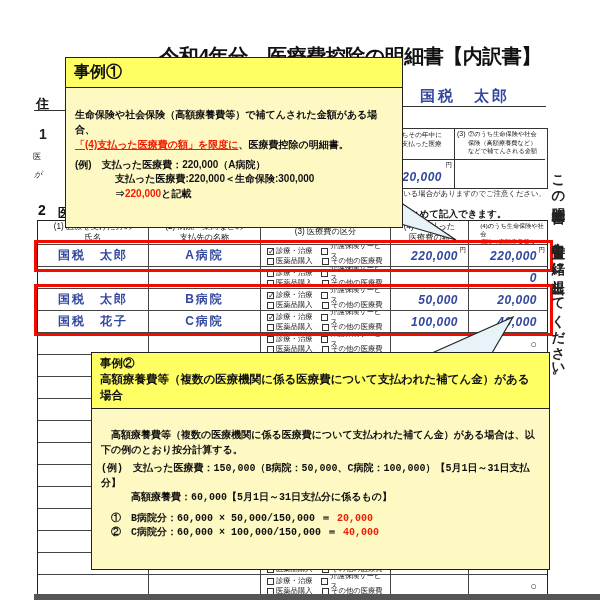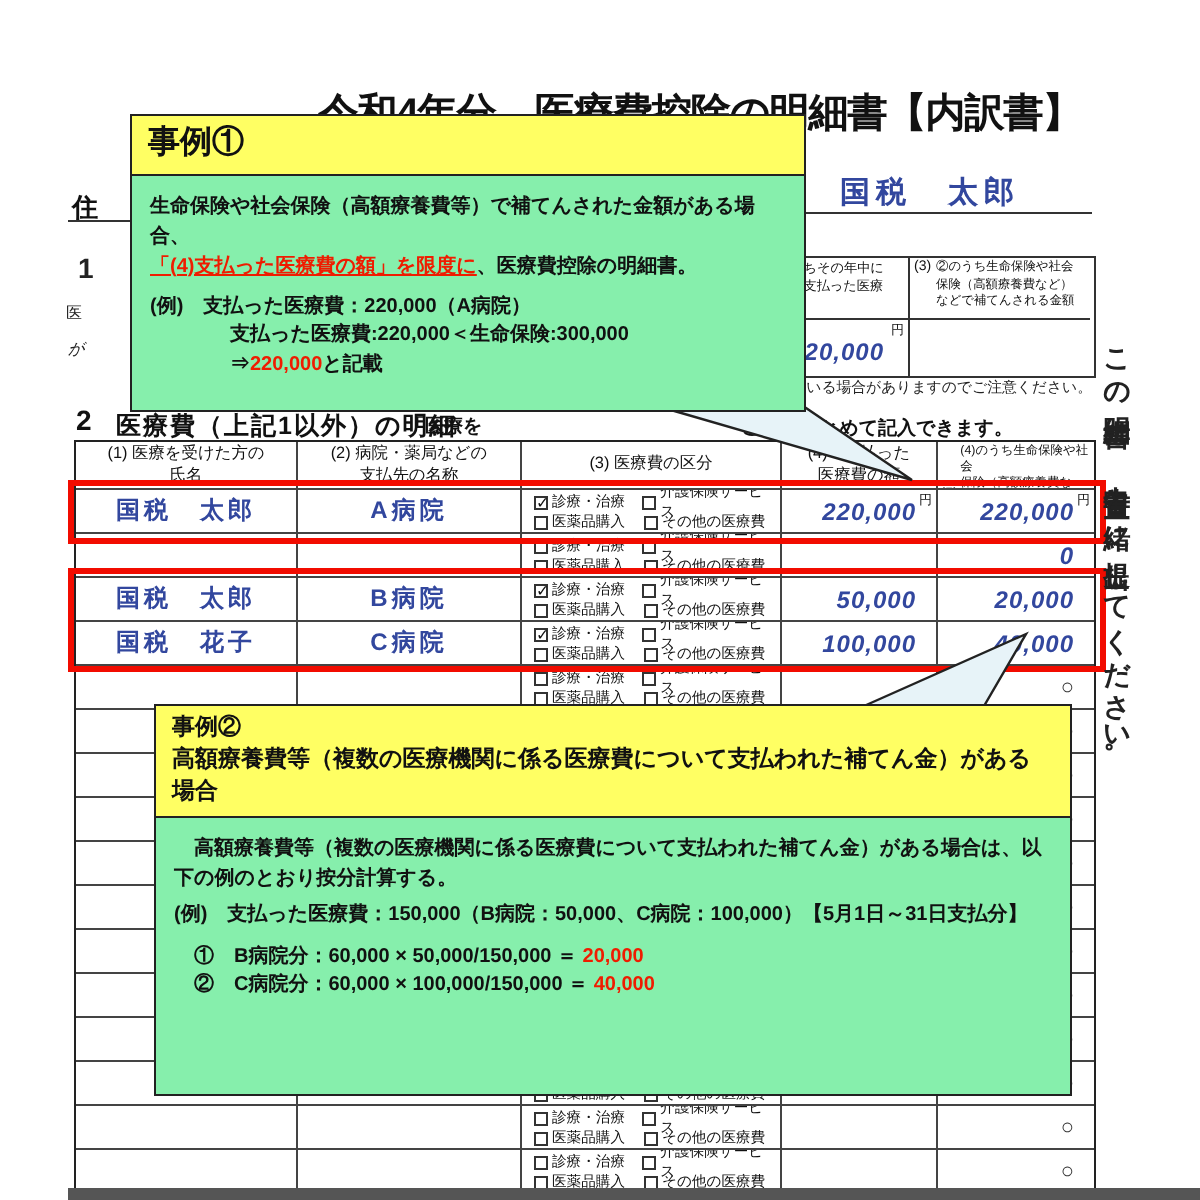--- a/index.html
+++ b/index.html
@@ -58,21 +58,21 @@
   .cbx{display:inline-block;width:7px;height:7px;border:1px solid #333;margin-right:2px;
        font-size:8px;line-height:6px;text-align:center;color:#111;flex:0 0 auto;box-sizing:border-box;}
   .cblab1{width:46px;}
   .amtcell{display:flex;align-items:center;justify-content:flex-end;padding-right:10px;}
   .circle-mark{font-style:normal;font-weight:normal;color:#333;font-size:11px;letter-spacing:0;}
   
   .hl{border:3px solid #f20c00;z-index:30;pointer-events:none;}
   
   .callout{border:1.5px solid #222;z-index:50;box-sizing:border-box;}
   .co-head{background:#ffff63;border-bottom:1.5px solid #222;padding:3px 8px 4px 8px;font-weight:bold;color:#111;}
-  .co-body{background:#86efac;padding:8px 9px;font-weight:bold;color:#111;}
+  .co-body{background:#fef9c3;padding:19px 9px;font-weight:bold;color:#111;}
   .co1-head-line{font-size:16px;line-height:1.35;}
   .co2-head-line{font-size:11.5px;line-height:1.4;}
   .co-p{font-size:10px;line-height:1.5;}
   .co-ex{font-size:10px;line-height:1.45;white-space:pre-wrap;}
   .red{color:#ef1c00;}
   .red-u{color:#ef1c00;text-decoration:underline;}
   .gap6{height:6px;} .gap4{height:4px;}
   svg.tails{left:0;top:0;z-index:40;pointer-events:none;}
 </style>
 </head>
@@ -586,28 +586,29 @@
         <span>生命保険や社会保険（高額療養費等）で補てんされた金額がある場合、</span><br>
         <span class="red-u">「(4)支払った医療費の額」を限度に</span><span>、医療費控除の明細書。</span>
       </div>
       <div class="gap6"></div>
       <div class="co-ex">(例)　支払った医療費：220,000（A病院）</div>
       <div class="co-ex">　　　　支払った医療費:220,000＜生命保険:300,000</div>
       <div class="co-ex"><span>　　　　⇒</span><span class="red">220,000</span><span>と記載</span></div>
     </div>
   </div>
 
-  <div class="abs callout" style="left:77px;top:352px;width:459px;">
+  <div class="abs callout" style="left:91px;top:352px;width:459px;font-family:Liberation Mono, monospace;">
     <div class="co-head">
       <div class="co2-head-line">事例②</div>
       <div class="co2-head-line">高額療養費等（複数の医療機関に係る医療費について支払われた補てん金）がある場合</div>
     </div>
     <div class="co-body" style="height:122px;">
       <div class="co-p">　高額療養費等（複数の医療機関に係る医療費について支払われた補てん金）がある場合は、以下の例のとおり按分計算する。</div>
       <div class="gap4"></div>
       <div class="co-ex">(例)　支払った医療費：150,000（B病院：50,000、C病院：100,000）【5月1日～31日支払分】</div>
+      <div class="co-ex">　　　高額療養費：60,000【5月1日～31日支払分に係るもの】</div>
       <div class="gap6"></div>
       <div class="co-ex"><span>　①　B病院分：60,000 × 50,000/150,000 ＝ </span><span class="red">20,000</span></div>
       <div class="co-ex"><span>　②　C病院分：60,000 × 100,000/150,000 ＝ </span><span class="red">40,000</span></div>
     </div>
   </div>
 
 </div>
 
 </body></html>

